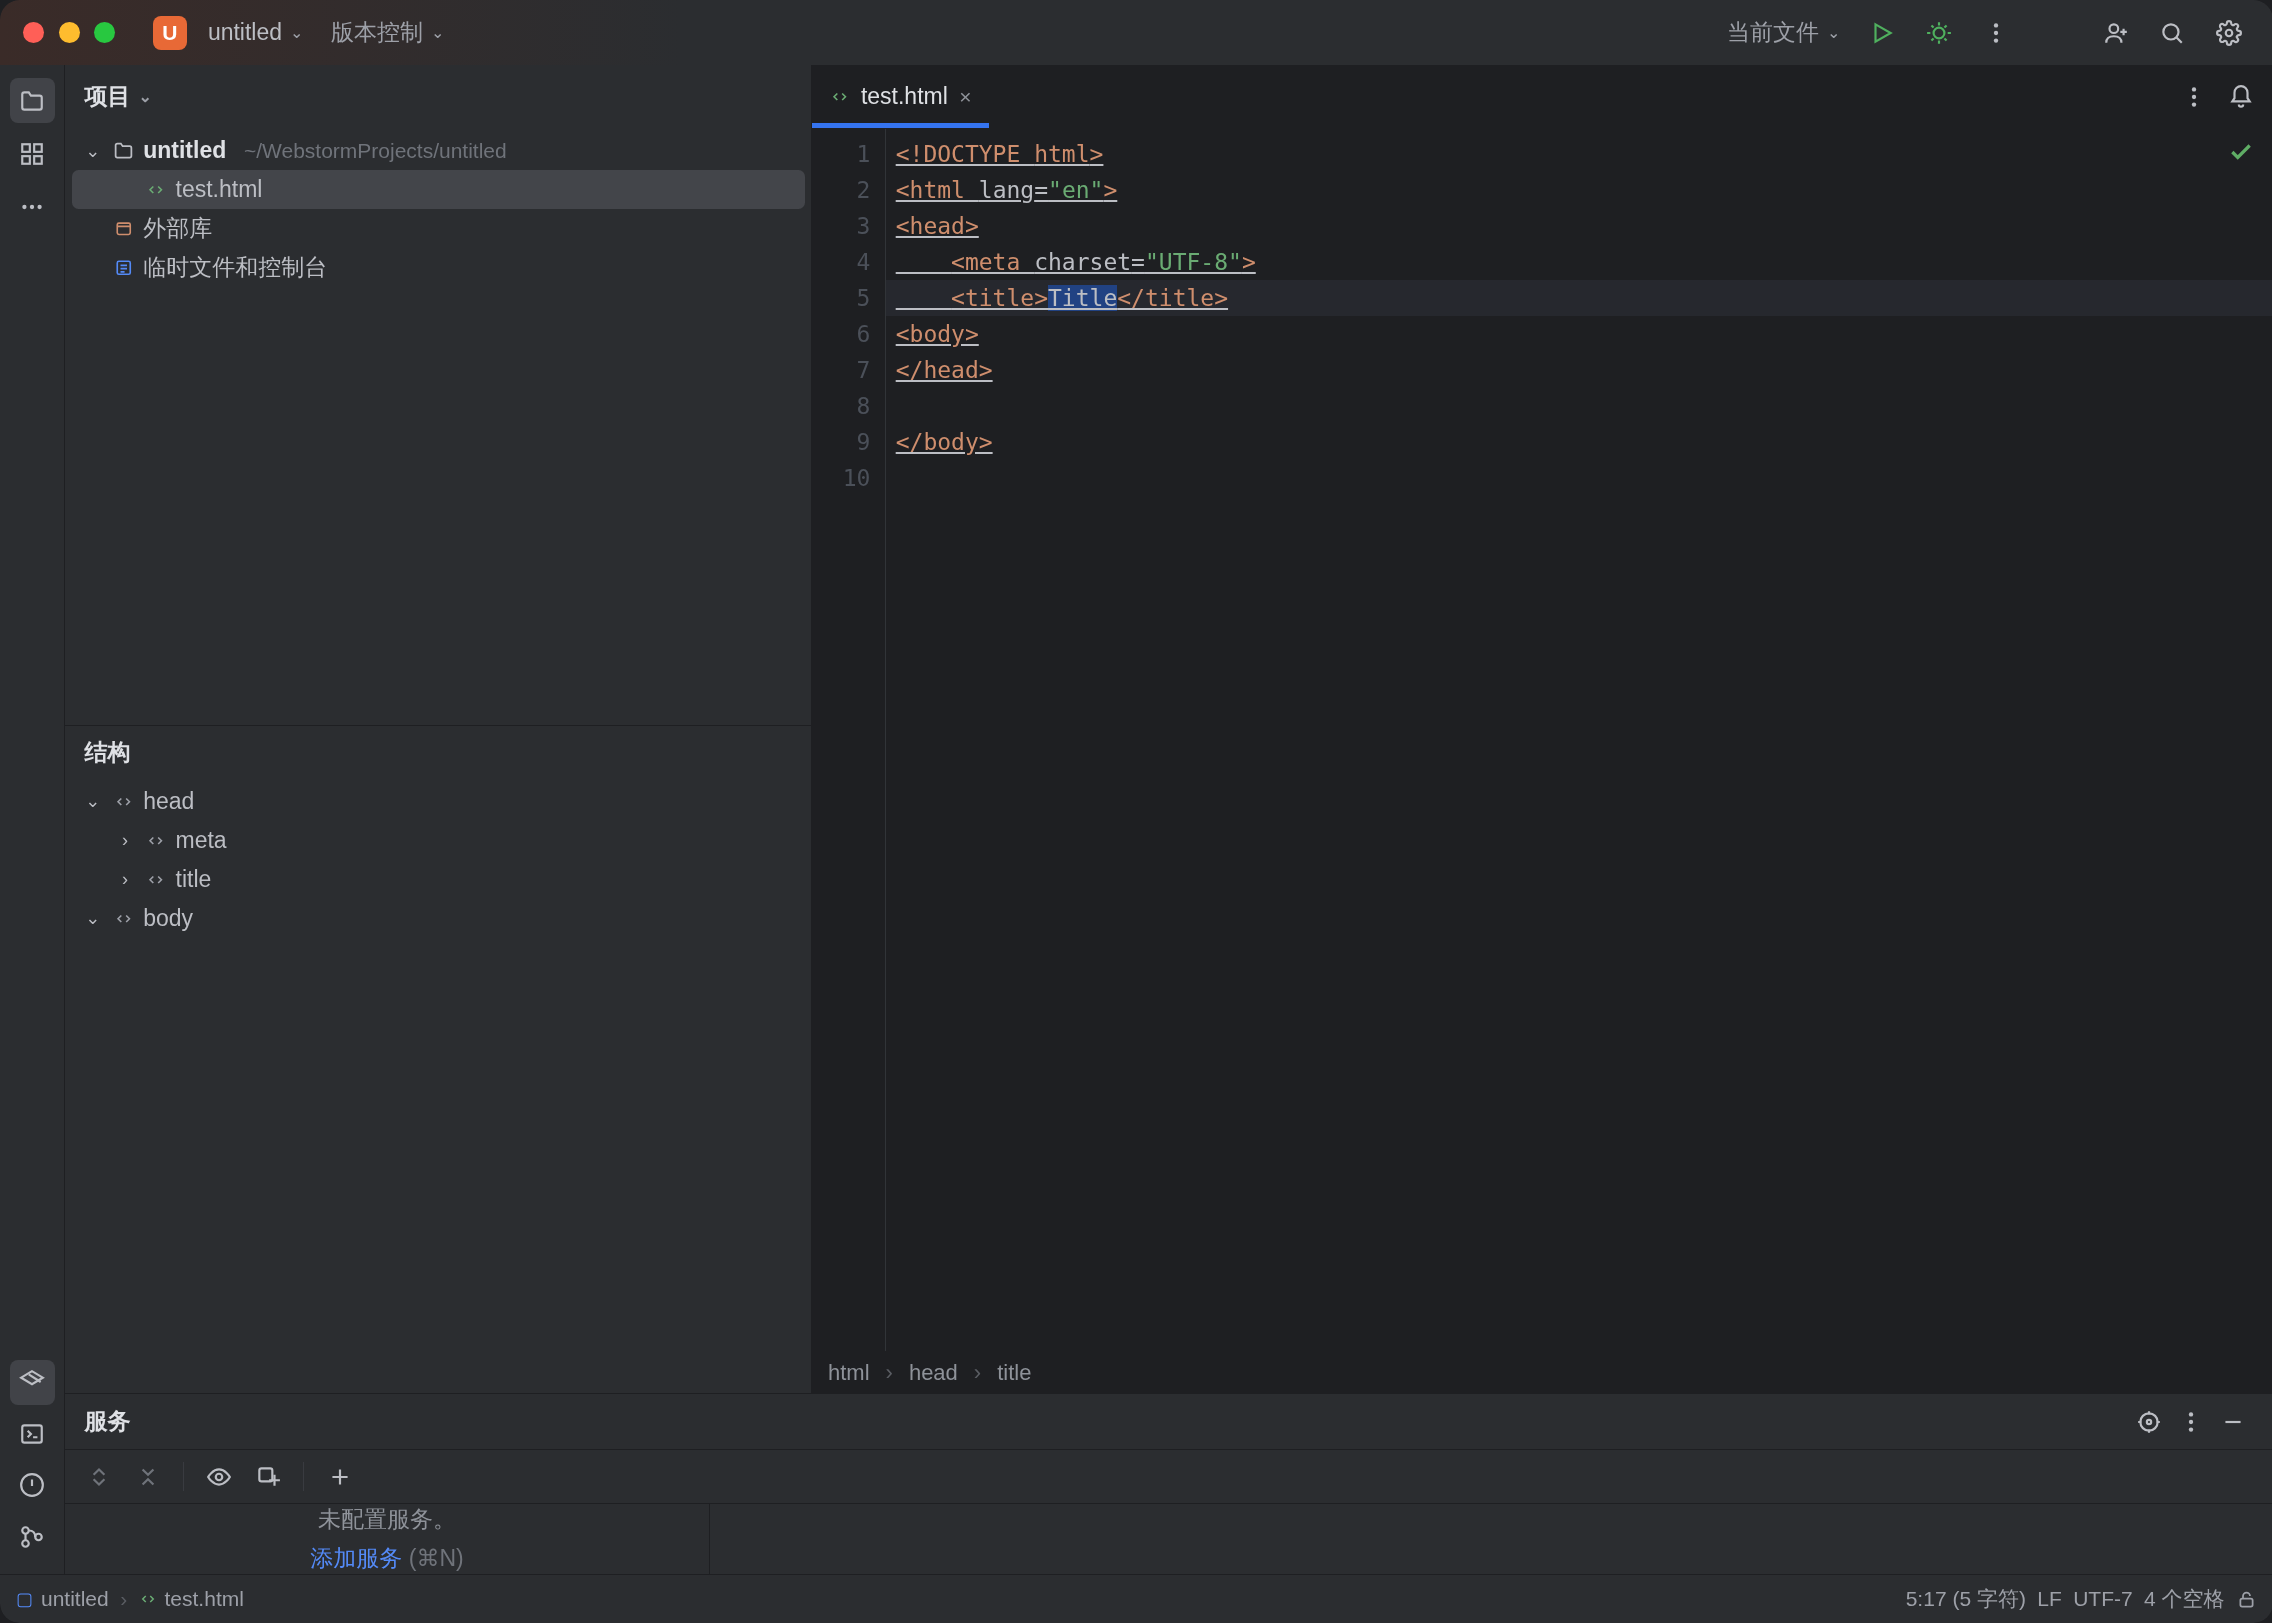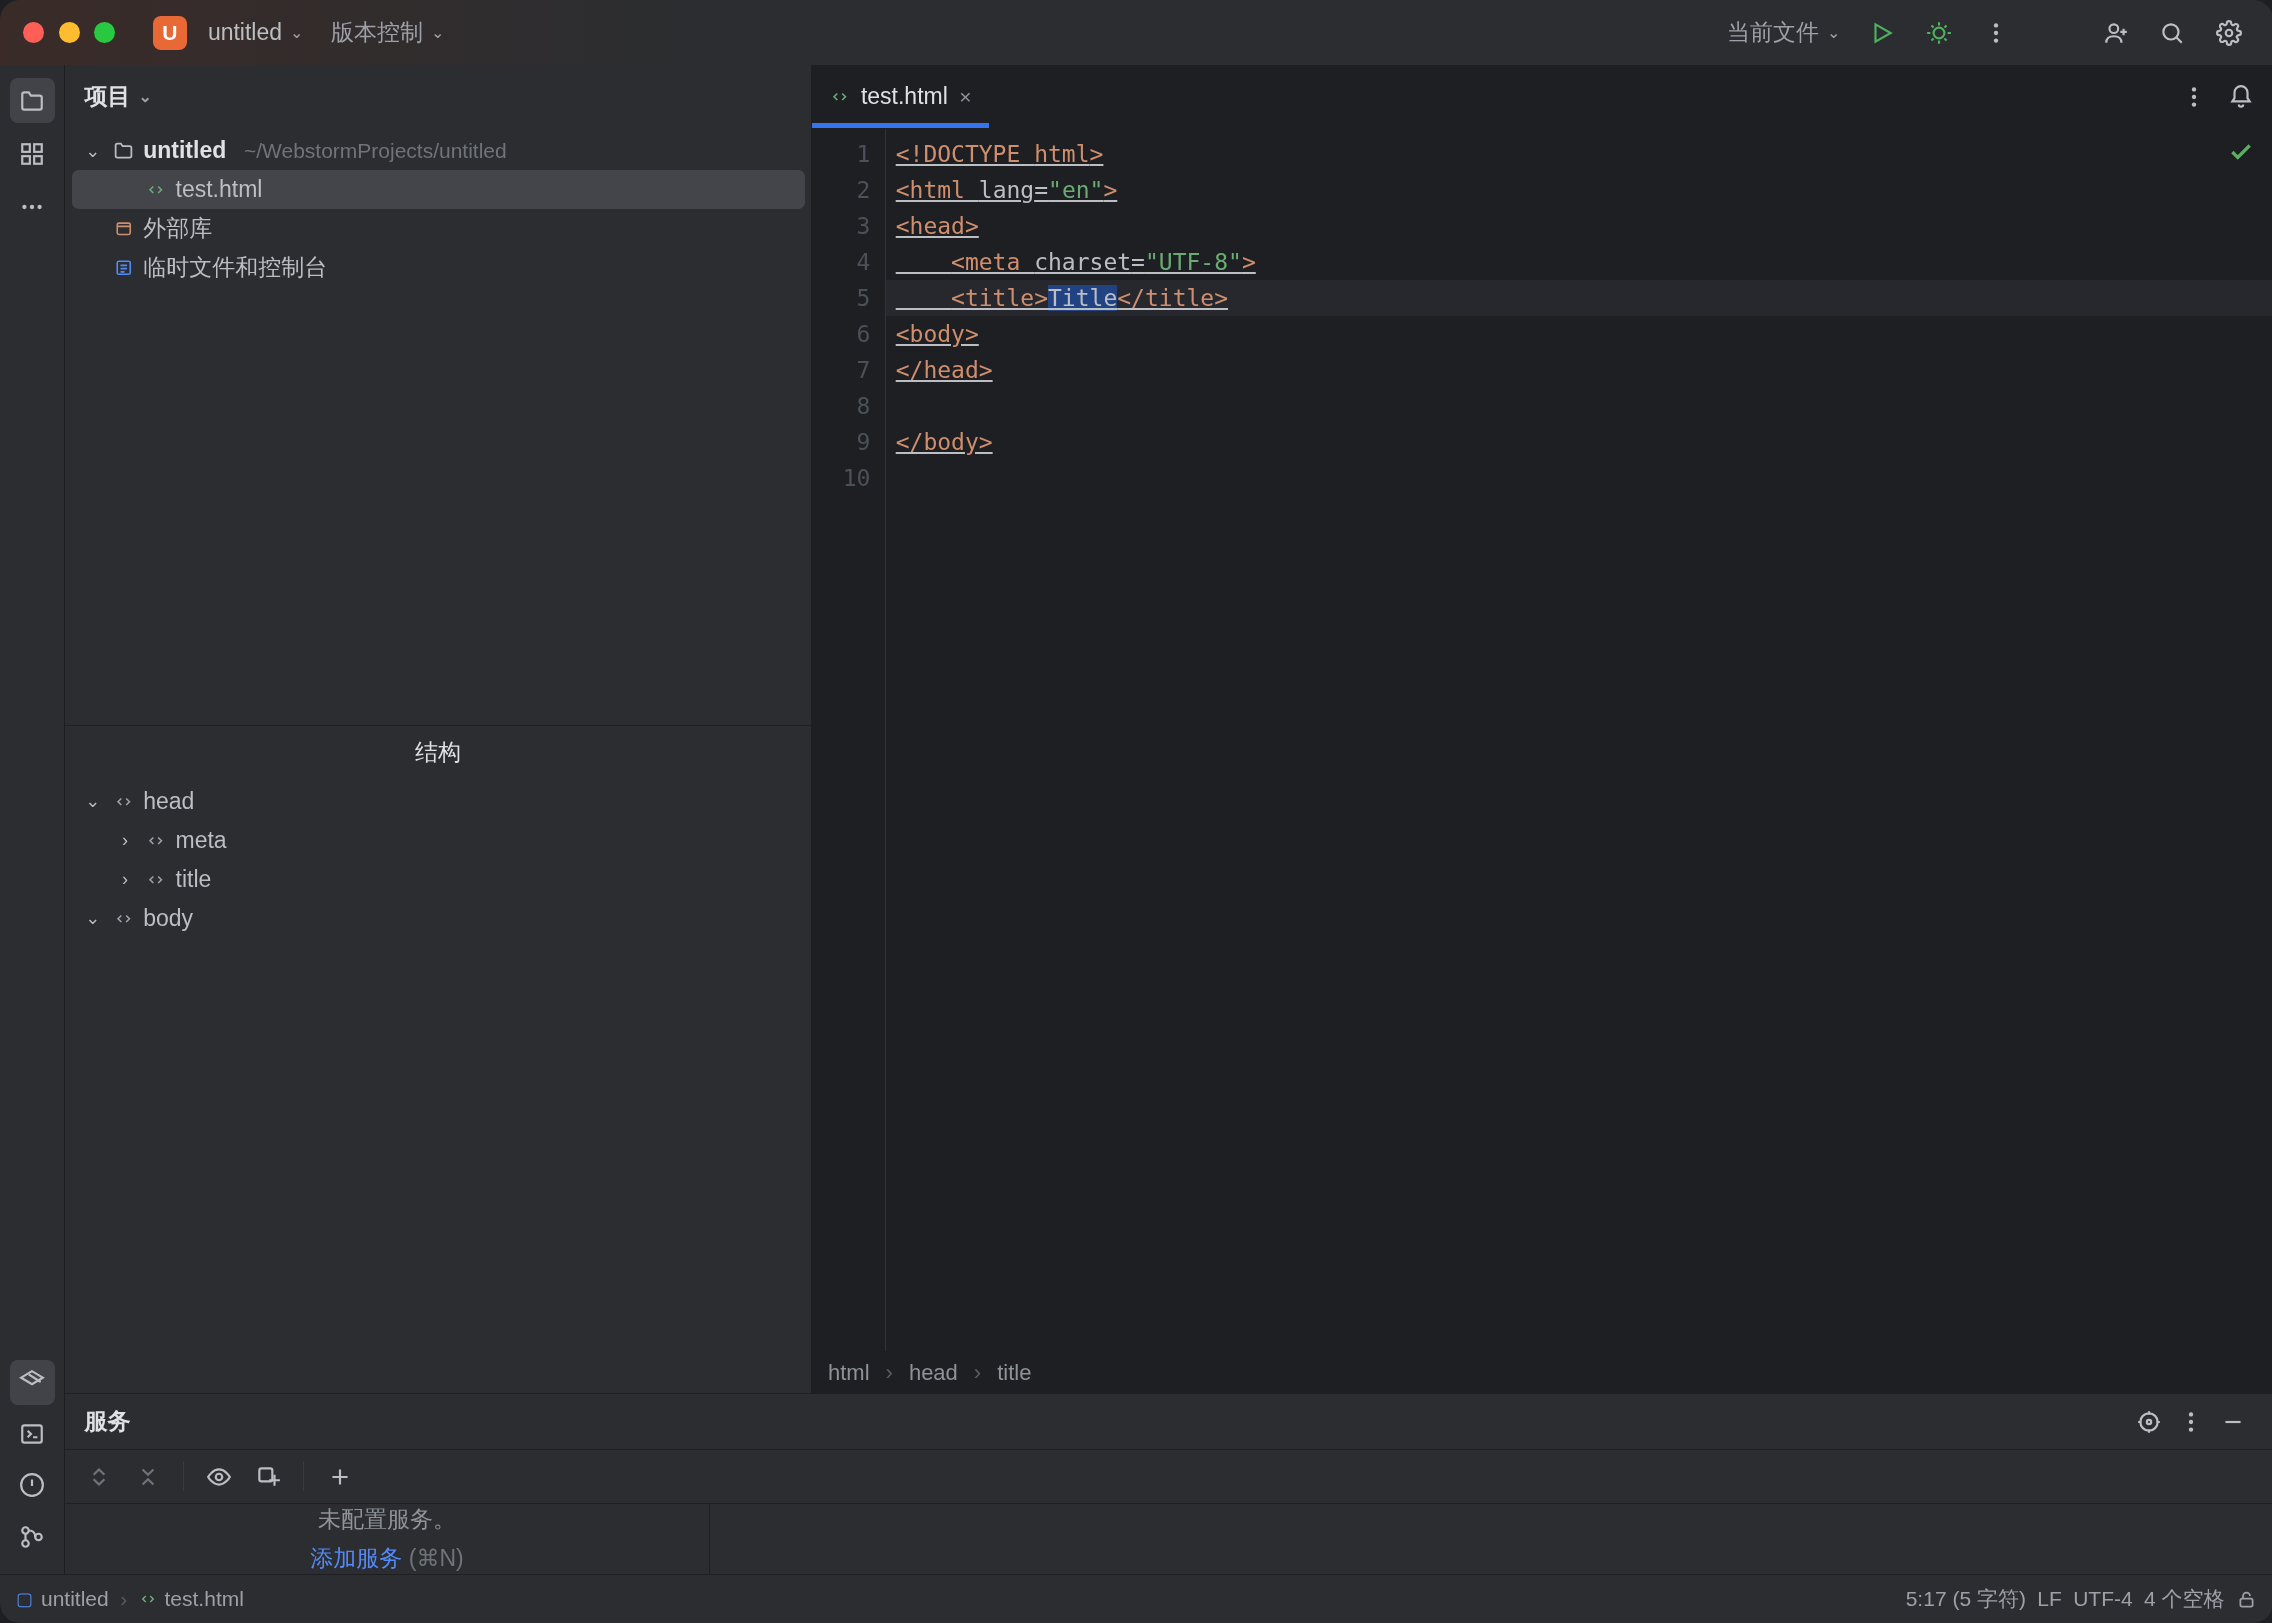--- a/index.html
+++ b/index.html
@@ -84,21 +84,21 @@
 .tree-row.selected { background: #43454a; }
 .tree-row .caret { width: 23px; text-align: center; color: #bcbec4; font-size: 18px; }
 .tree-row .caret.none { color: transparent; }
 .tree-row .icn { width: 23px; text-align: center; display:flex; align-items:center; justify-content:center; }
 .tree-row .lbl { white-space: nowrap; }
 .tree-row .lbl strong { font-weight: 700; color: #dfe1e5; }
 .tree-row .sub { color: #6f737a; margin-left: 9.7px; font-size: 21px; }
 .indent1 { padding-left: 42px; }
 .structure-header {
   height: 54px; display: flex; align-items: center; padding: 0 19.5px;
-  font-weight: 400; color: #dfe1e5; border-top: 0.8px solid #1e1f22; justify-content: center;
+  font-weight: 700; color: #dfe1e5; border-top: 0.8px solid #1e1f22;
 }
 .editor-area {
   flex: 1; background: #1e1f22; display: flex; flex-direction: column;
   position: relative;
 }
 .tabs {
   height: 63px; display: flex; align-items: flex-end;
 }
 .tab {
   height: 63px; display: flex; align-items: center; gap: 11.4px;
@@ -545,21 +545,21 @@
     <span class="html-ic">
         <svg width="18" height="18" viewBox="0 0 24 24" fill="none" stroke="#6aab73" stroke-width="2">
           <path d="M9 8l-4 4 4 4M15 8l4 4-4 4"></path>
         </svg>
       </span>
     <span>test.html</span>
   </div>
   <div class="spacer"></div>
   <div class="sb-item">5:17 (5 字符)</div>
   <div class="sb-item">LF</div>
-  <div class="sb-item">UTF-4</div>
+  <div class="sb-item">UTF-7</div>
   <div class="sb-item">4 个空格</div>
   <div class="sb-item">
     <svg width="21" height="21" viewBox="0 0 24 24" fill="none" stroke="currentColor" stroke-width="2">
         <rect x="5" y="11" width="14" height="9" rx="2"></rect>
         <path d="M8 11V8a4 4 0 0 1 8 0"></path>
       </svg>
   </div>
 </div>
 
 

